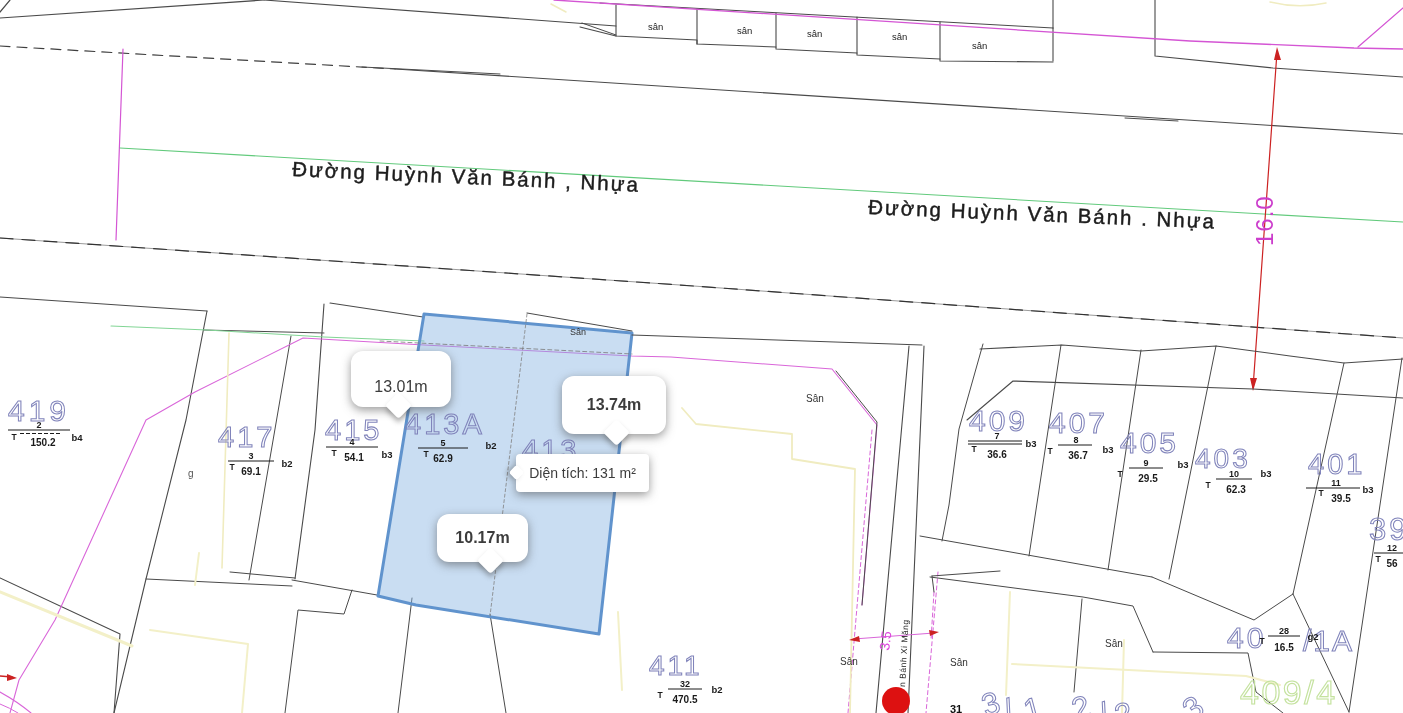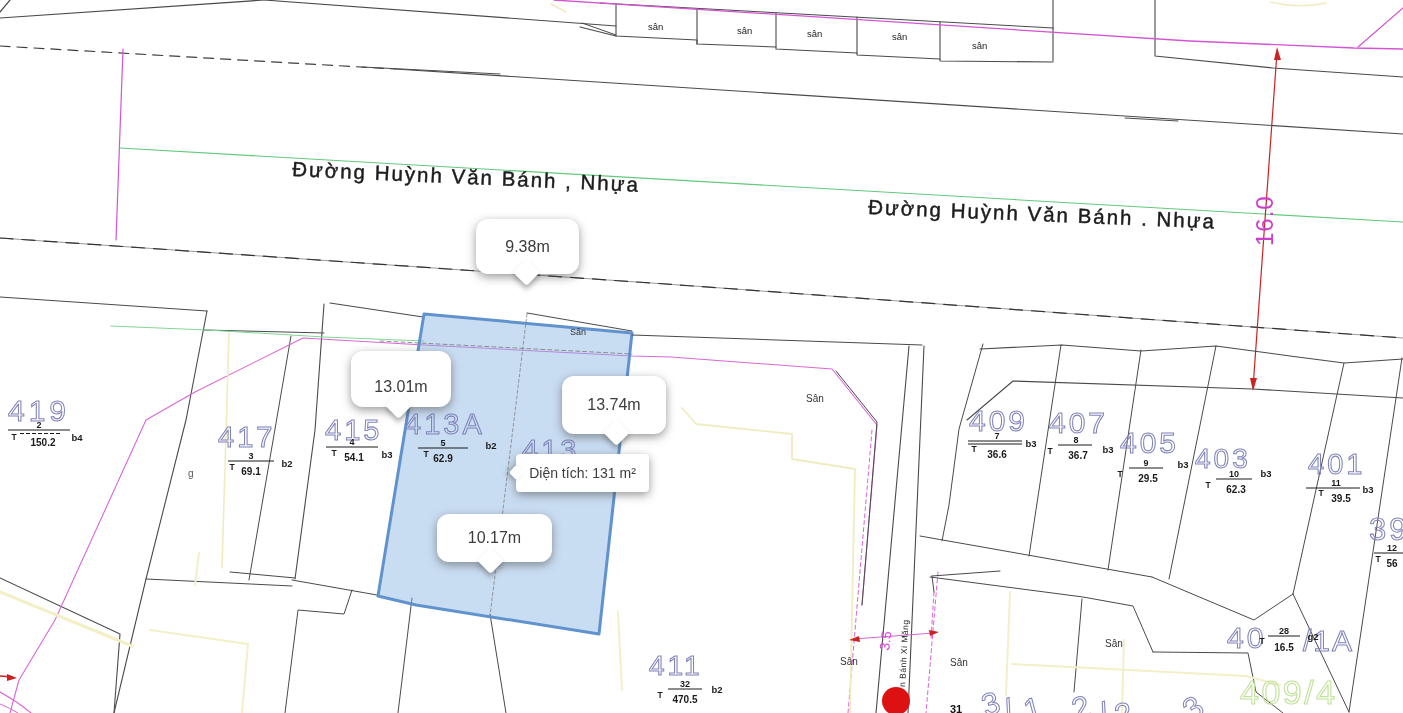--- a/index.html
+++ b/index.html
@@ -357,36 +357,32 @@
         </g>
 </g>
 <g font-family="Liberation Sans,sans-serif">
 
 <text transform="translate(905,687) rotate(-87)" font-size="8.5" fill="#222" letter-spacing="0.5">n Bánh Xi Măng</text>
 
 <text transform="translate(889,651) rotate(-82)" font-size="14" fill="#dd44dd">3.5</text>
 </g>
 </svg>
 
-<div class="tt tm" style="left:476px;top:219px;width:103px;height:55px;">
-      <div class="tail tailb" style="left:41px;"></div>
-      <span style="position:relative;z-index:2;">9.38m</span>
-    </div>
 
 <div class="tt tm" style="left:351px;top:351px;width:100px;height:56px;">
       <div class="tail tailb" style="left:38px;"></div>
       <span style="position:relative;z-index:2;margin-top:16px;">13.01m</span>
     </div>
 
-<div class="tt tm" style="left:562px;top:376px;width:104px;height:58px;">
+<div class="tt tm" style="left:562px;top:376px;width:104px;height:58px;font-weight:bold;">
       <div class="tail tailb" style="left:45px;"></div>
       <span style="position:relative;z-index:2;">13.74m</span>
     </div>
 
-<div class="tt tm" style="left:437px;top:514px;width:115px;height:48px;">
+<div class="tt tm" style="left:437px;top:514px;width:91px;height:48px;font-weight:bold;">
       <div class="tail tailb" style="left:44px;"></div>
       <span style="position:relative;z-index:2;">10.17m</span>
     </div>
 
 <div class="tt area" style="left:516px;top:454px;width:133px;height:38px;font-size:14px;">
       <div class="tail" style="left:-5px;top:13px;width:11px;height:11px;box-shadow:-2px 3px 5px rgba(70,70,70,.35);"></div>
       <span style="position:relative;z-index:2;">Diện tích: 131 m²</span>
     </div>
 </div>
 

